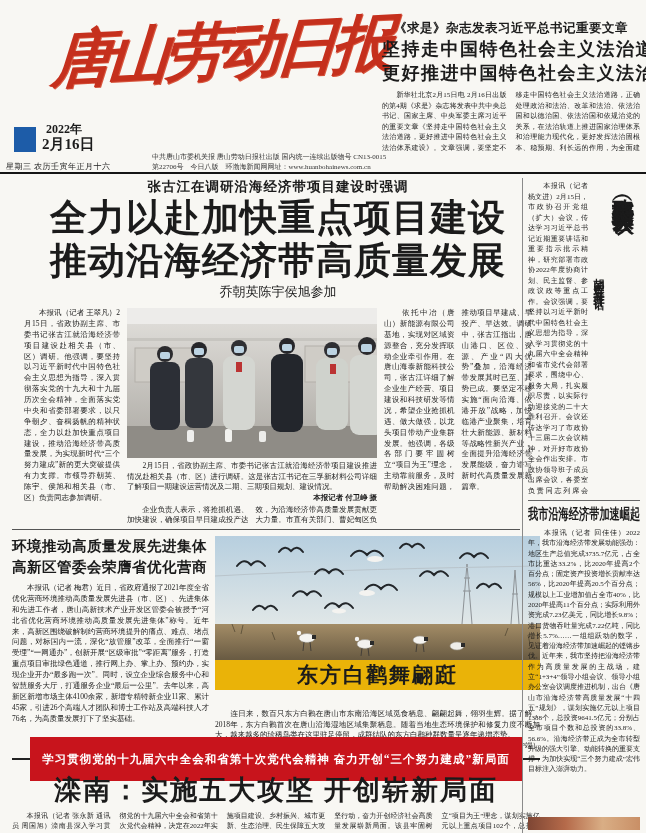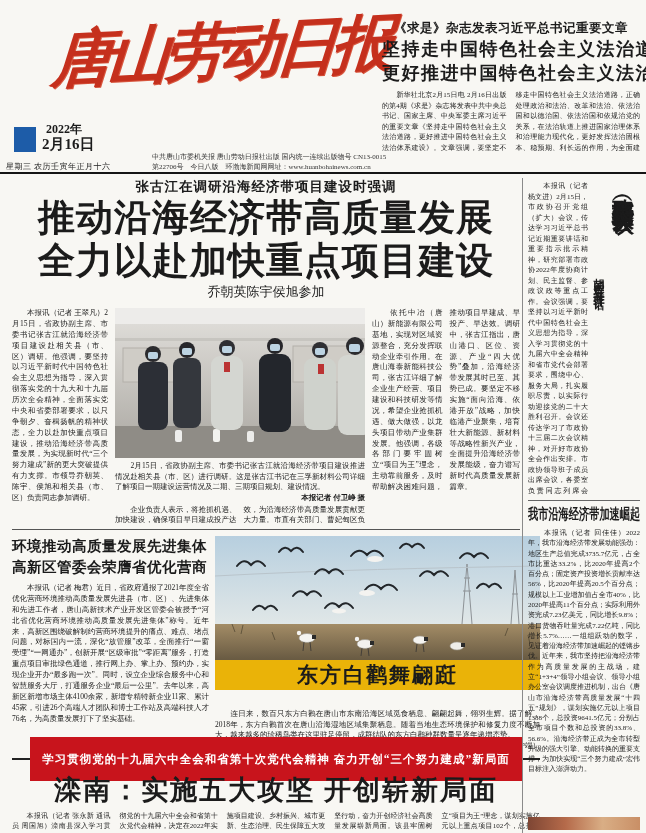--- a/index.html
+++ b/index.html
@@ -20,21 +20,21 @@
   .info1{left:152px;top:152px;font-size:7px;color:#333;}
   .info2{left:152px;top:162px;font-size:7px;color:#333;}
   
   .tr-article{left:382px;top:20px;width:258px;}
   .tr-kicker{font-size:12.5px;font-weight:bold;text-align:center;letter-spacing:.5px;}
   .tr-h{font-size:18px;font-weight:bold;text-align:center;letter-spacing:1.5px;line-height:24px;white-space:nowrap;}
   .tr-body{margin-top:5px;font-size:7px;line-height:1.5;text-align:justify;column-count:2;column-gap:9px;
       height:66px;overflow:hidden;}
   .header-rule{left:0;top:172px;width:646px;height:2px;background:#151515;}
   
-  .lead{left:12px;top:178px;width:508px;}
+  .lead{left:24px;top:178px;width:508px;}
   .lead-kicker{font-size:13.5px;font-weight:bold;text-align:center;letter-spacing:1px;}
   .lead-h{font-size:37px;font-weight:bold;text-align:center;letter-spacing:1px;line-height:43px;white-space:nowrap;}
   .lead-sub{font-size:13px;font-weight:normal;text-align:center;margin-top:1px;}
   .lead-row{display:flex;gap:7px;margin-top:7px;height:229px;}
   .lead-colL{width:96px;font-size:7.5px;line-height:1.45;text-align:justify;overflow:hidden;}
   .lead-photo-col{width:250px;}
   .lead-photo{width:250px;height:150px;background:#c7c5c0;display:block;}
   .lead-caption{font-size:7.5px;line-height:1.4;text-align:justify;margin-top:3px;}
   .lead-credit{font-size:7.5px;text-align:right;font-weight:bold;}
   .lead-under{font-size:7.5px;line-height:1.4;text-align:justify;column-count:2;column-gap:7px;
@@ -93,22 +93,22 @@
   <div class="abs tr-article">
     <div class="tr-kicker">《求是》杂志发表习近平总书记重要文章</div>
     <div class="tr-h">坚持走中国特色社会主义法治道路</div>
     <div class="tr-h">更好推进中国特色社会主义法治体系建设</div>
     <div class="tr-body">　　新华社北京2月15日电 2月16日出版的第4期《求是》杂志将发表中共中央总书记、国家主席、中央军委主席习近平的重要文章《坚持走中国特色社会主义法治道路，更好推进中国特色社会主义法治体系建设》。文章强调，要坚定不移走中国特色社会主义法治道路，正确处理政治和法治、改革和法治、依法治国和以德治国、依法治国和依规治党的关系，在法治轨道上推进国家治理体系和治理能力现代化，更好发挥法治固根本、稳预期、利长远的作用，为全面建设社会主义现代化国家、实现中华民族伟大复兴提供有力法治保障。（下转第二版）</div>
   </div>
   <div class="abs header-rule"></div>
 
   <div class="abs lead">
     <div class="lead-kicker">张古江在调研沿海经济带项目建设时强调</div>
+    <div class="lead-h">全力以赴加快重点项目建设</div>
     <div class="lead-h">推动沿海经济带高质量发展</div>
-    <div class="lead-h">全力以赴加快重点项目建设</div>
     <div class="lead-sub">乔朝英陈宇侯旭参加</div>
     <div class="lead-row">
       <div class="lead-colL">　　本报讯（记者 王翠凡）2月15日，省政协副主席、市委书记张古江就沿海经济带项目建设赴相关县（市、区）调研。他强调，要坚持以习近平新时代中国特色社会主义思想为指导，深入贯彻落实党的十九大和十九届历次全会精神，全面落实党中央和省委部署要求，以只争朝夕、奋楫扬帆的精神状态，全力以赴加快重点项目建设，推动沿海经济带高质量发展，为实现新时代“三个努力建成”新的更大突破提供有力支撑。市领导乔朝英、陈宇、侯旭和相关县（市、区）负责同志参加调研。</div>
       <div class="lead-photo-col">
 
         <svg class="lead-photo" viewBox="0 0 250 150" xmlns="http://www.w3.org/2000/svg">
           <defs>
             <linearGradient id="pbg" x1="0" y1="0" x2="0" y2="1">
               <stop offset="0" stop-color="#e3e1dd"></stop>
                 <stop offset="1" stop-color="#a9a6a0"></stop>

